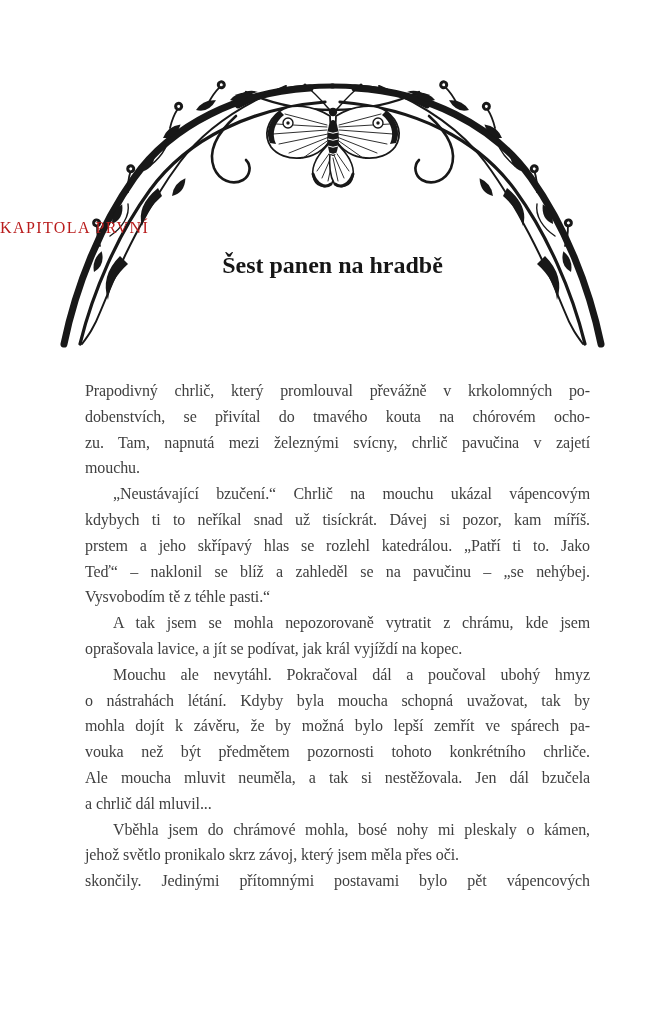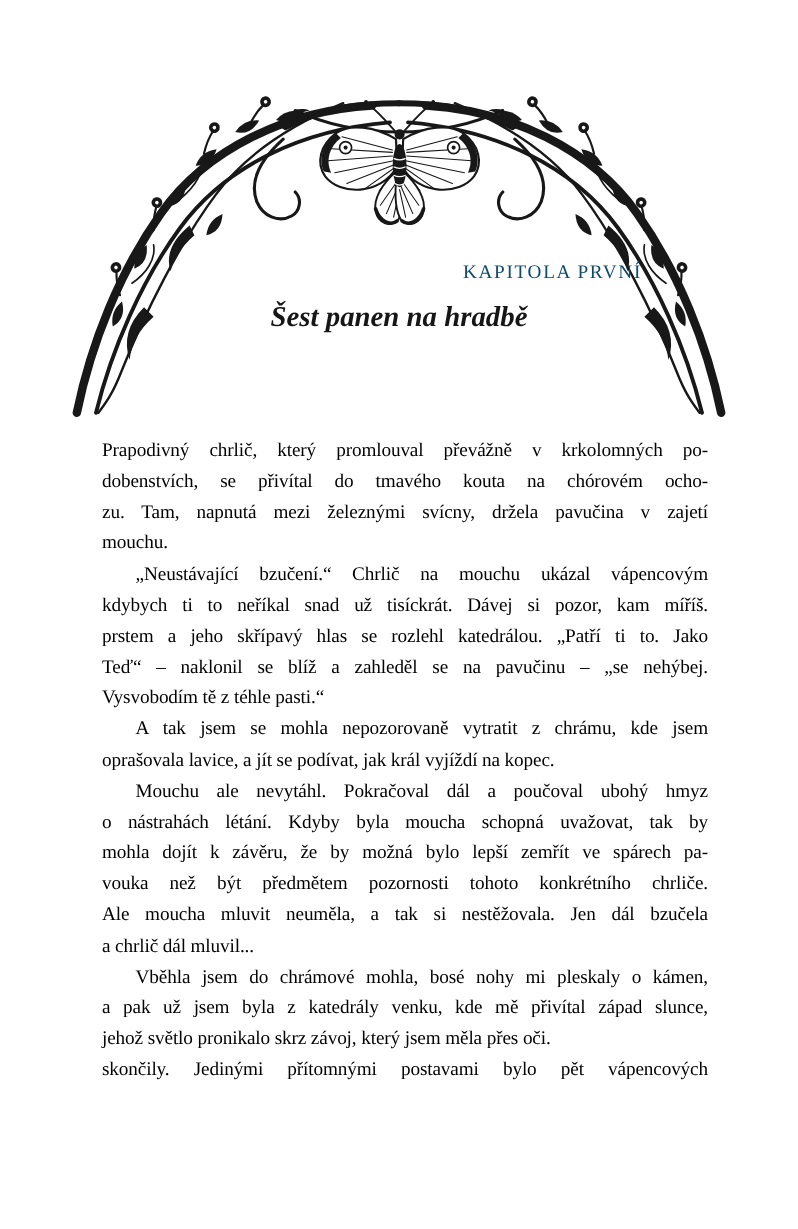--- a/index.html
+++ b/index.html
@@ -16,41 +16,40 @@
   }
   .ornament {
     position: absolute;
     left: 0; top: 76px;
     width: 665px; height: 292px;
   }
   .chapter-label {
     position: absolute;
     left: 0; top: 219px;
     width: 535px;
-    text-align: right;
+    text-align: left;
     font-size: 16px;
     letter-spacing: 1.4px;
-    color: #0c4a6e;
+    color: #b91c1c;
     font-variant: normal;
   }
   .chapter-title {
     position: absolute;
     left: 0; top: 252px;
     width: 665px;
     text-align: center;
     font-size: 24px;
-    font-style: italic;
     font-weight: bold;
     color: #161616;
   }
   .body-text {
     position: absolute;
-    left: 85px; top: 363px;
+    left: 85px; top: 378px;
     width: 505px;
-    color: #000000;
+    color: #404040;
   }
   .para { margin: 0; }
   .line {
     font-size: 16px;
     line-height: 25.8px;
     letter-spacing: -0.1px;
     text-align: justify;
     text-align-last: justify;
     white-space: normal;
   }
@@ -149,21 +148,21 @@
   </svg>
 
   <div class="chapter-label">KAPITOLA PRVNÍ</div>
 
   <div class="chapter-title">Šest panen na hradbě</div>
 
   <div class="body-text">
       <div class="para">
         <div class="line">Prapodivný chrlič, který promlouval převážně v krkolomných po-</div>
         <div class="line">dobenstvích, se přivítal do tmavého kouta na chórovém ocho-</div>
-        <div class="line">zu. Tam, napnutá mezi železnými svícny, držela pavučina v zajetí</div>
+        <div class="line">zu. Tam, napnutá mezi železnými svícny, chrlič pavučina v zajetí</div>
         <div class="line last">mouchu.</div>
       </div>
       <div class="para">
         <div class="line indented">„Neustávající bzučení.“ Chrlič na mouchu ukázal vápencovým</div>
         <div class="line">kdybych ti to neříkal snad už tisíckrát. Dávej si pozor, kam míříš.</div>
         <div class="line">prstem a jeho skřípavý hlas se rozlehl katedrálou. „Patří ti to. Jako</div>
         <div class="line">Teď“ – naklonil se blíž a zahleděl se na pavučinu – „se nehýbej.</div>
         <div class="line last">Vysvobodím tě z téhle pasti.“</div>
       </div>
       <div class="para">
@@ -173,21 +172,20 @@
       <div class="para">
         <div class="line indented">Mouchu ale nevytáhl. Pokračoval dál a poučoval ubohý hmyz</div>
         <div class="line">o nástrahách létání. Kdyby byla moucha schopná uvažovat, tak by</div>
         <div class="line">mohla dojít k závěru, že by možná bylo lepší zemřít ve spárech pa-</div>
         <div class="line">vouka než být předmětem pozornosti tohoto konkrétního chrliče.</div>
         <div class="line">Ale moucha mluvit neuměla, a tak si nestěžovala. Jen dál bzučela</div>
         <div class="line last">a chrlič dál mluvil...</div>
       </div>
       <div class="para">
         <div class="line indented">Vběhla jsem do chrámové mohla, bosé nohy mi pleskaly o kámen,</div>
-        <div class="line">a pak už jsem byla z katedrály venku, kde mě přivítal západ slunce,</div>
         <div class="line last">jehož světlo pronikalo skrz závoj, který jsem měla přes oči.</div>
       </div>
       <div class="para">
         <div class="line">skončily. Jedinými přítomnými postavami bylo pět vápencových</div>
       </div>
     </div>
 
 </div>
 
 </body></html>

